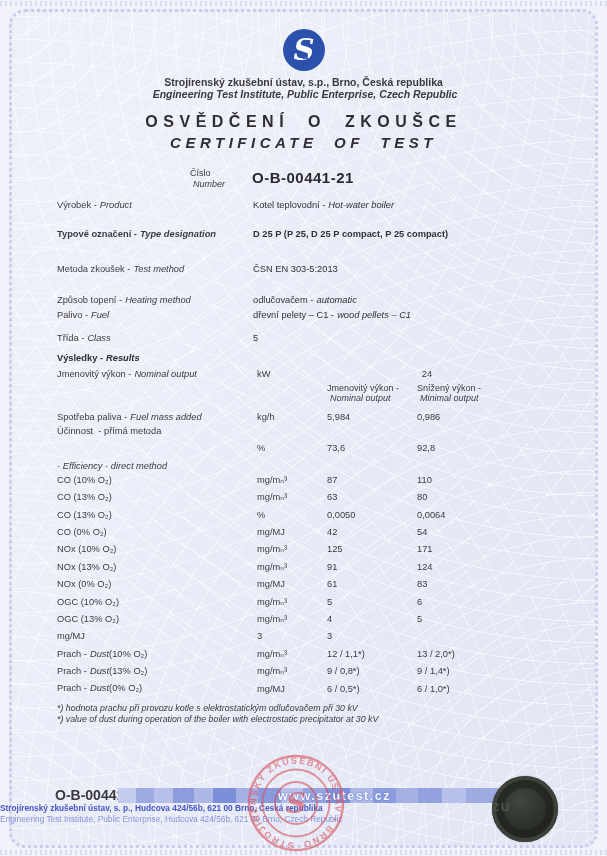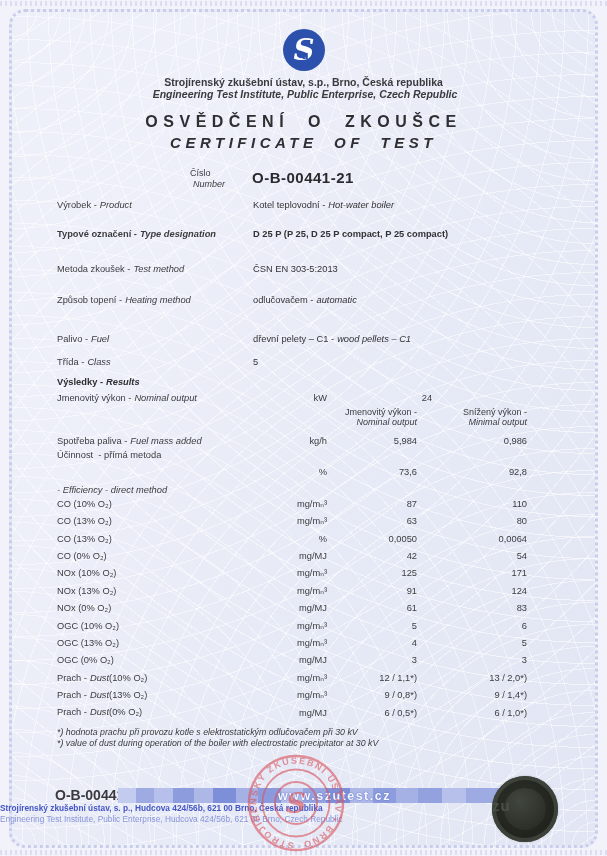--- a/index.html
+++ b/index.html
@@ -43,21 +43,21 @@
   
   .main{position:absolute;top:200px;left:57px;width:478px;font-size:9.3px;line-height:11.5px;}
   .field{display:flex;}
   .flabel{width:196px;flex:0 0 196px;}
   .fvalue{flex:1;color:#323236;}
   .b{font-weight:bold}
   .en:not(:empty){margin-left:3px;}
 
   .res-heading{font-weight:bold;color:#2e2e33;margin-bottom:3px;}
   .grid{display:grid;grid-template-columns:200px 70px 90px 110px;align-items:center;}
-  .gc{text-align:right;}
+  .gc{text-align:left;}
   .span2{grid-column:3/5;text-align:center;}
   .colheads{margin-top:1px;margin-bottom:5px;line-height:10.5px;font-size:9px;align-items:start;}
   .trow{min-height:17.4px;line-height:10.5px;}
   .trow .lab{line-height:10.8px;}
   .line2{display:block;font-style:italic;margin-top:24px;}
 
   .footnotes{margin-top:5px;font-size:8.8px;font-style:italic;line-height:11px;color:#3a3a3e;}
 
   
   .stamp{position:absolute;left:246px;top:753px;width:100px;height:100px;z-index:6;opacity:.62;}
@@ -119,21 +119,21 @@
   <div class="field" style="margin-bottom:24px">
     <div class="flabel b"><span>Typové označení -</span><span class="en">Type designation</span></div>
     <div class="fvalue b">D 25 P (P 25, D 25 P compact, P 25 compact)</div>
   </div>
 
   <div class="field" style="margin-bottom:19px">
     <div class="flabel"><span>Metoda zkoušek -</span><span class="en">Test method</span></div>
     <div class="fvalue">ČSN EN 303-5:2013</div>
   </div>
 
-  <div class="field" style="margin-bottom:28px">
+  <div class="field" style="margin-bottom:4px">
     <div class="flabel"><span>Způsob topení -</span><span class="en">Heating method</span></div>
     <div class="fvalue"><span>odlučovačem -</span><span class="en">automatic</span></div>
   </div>
 
   <div class="field" style="margin-bottom:11px">
     <div class="flabel"><span>Palivo -</span><span class="en">Fuel</span></div>
     <div class="fvalue"><span>dřevní pelety – C1 -</span><span class="en">wood pellets – C1</span></div>
   </div>
 
   <div class="field" style="margin-bottom:9px">
@@ -234,21 +234,20 @@
   </div>
 
   <div class="grid trow">
     <div class="lab"><span class="pre">OGC (13% O₂)</span></div>
     <div class="gc">mg/mₙ³</div>
     <div class="gc">4</div>
     <div class="gc">5</div>
   </div>
 
   <div class="grid trow">
-    <div class="lab"><span class="pre">OGC (0% O₂)</span></div>
     <div class="gc">mg/MJ</div>
     <div class="gc">3</div>
     <div class="gc">3</div>
   </div>
 
   <div class="grid trow">
     <div class="lab"><span class="pre">Prach -</span><span class="en">Dust</span><span class="sfx">(10% O₂)</span></div>
     <div class="gc">mg/mₙ³</div>
     <div class="gc">12 / 1,1*)</div>
     <div class="gc">13 / 2,0*)</div>

